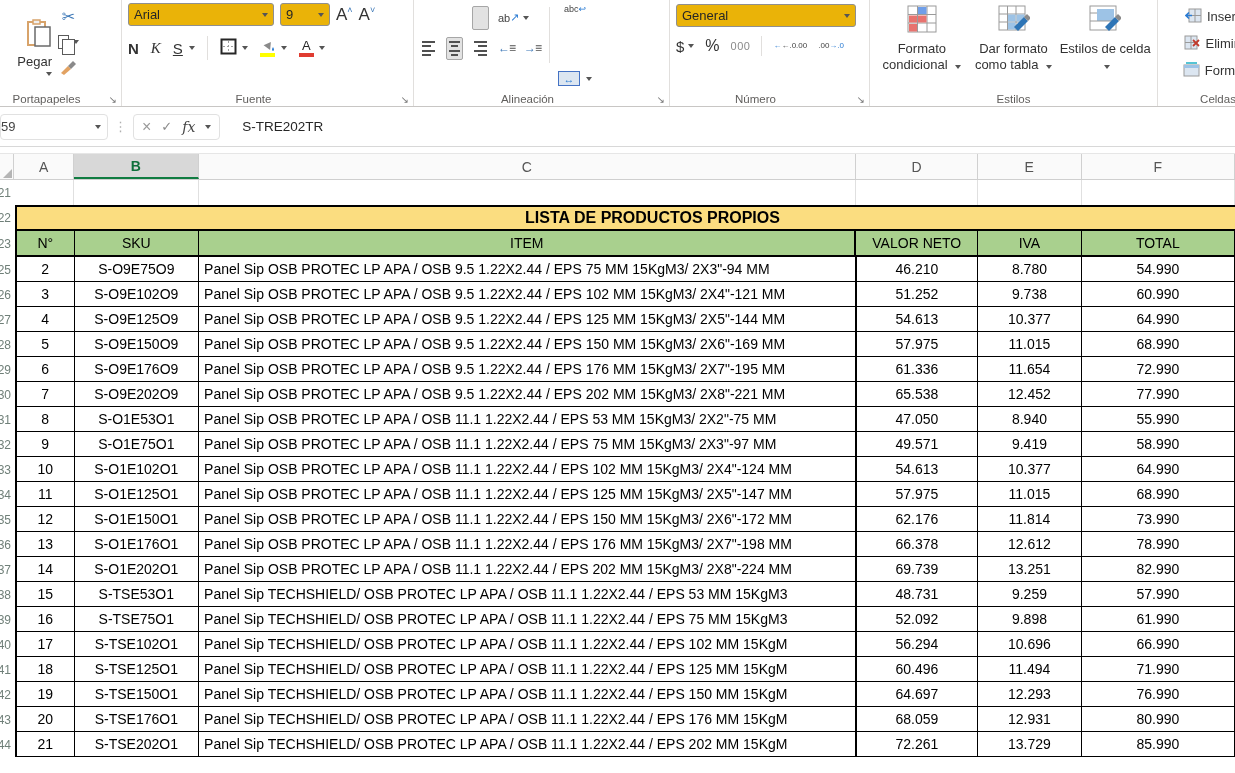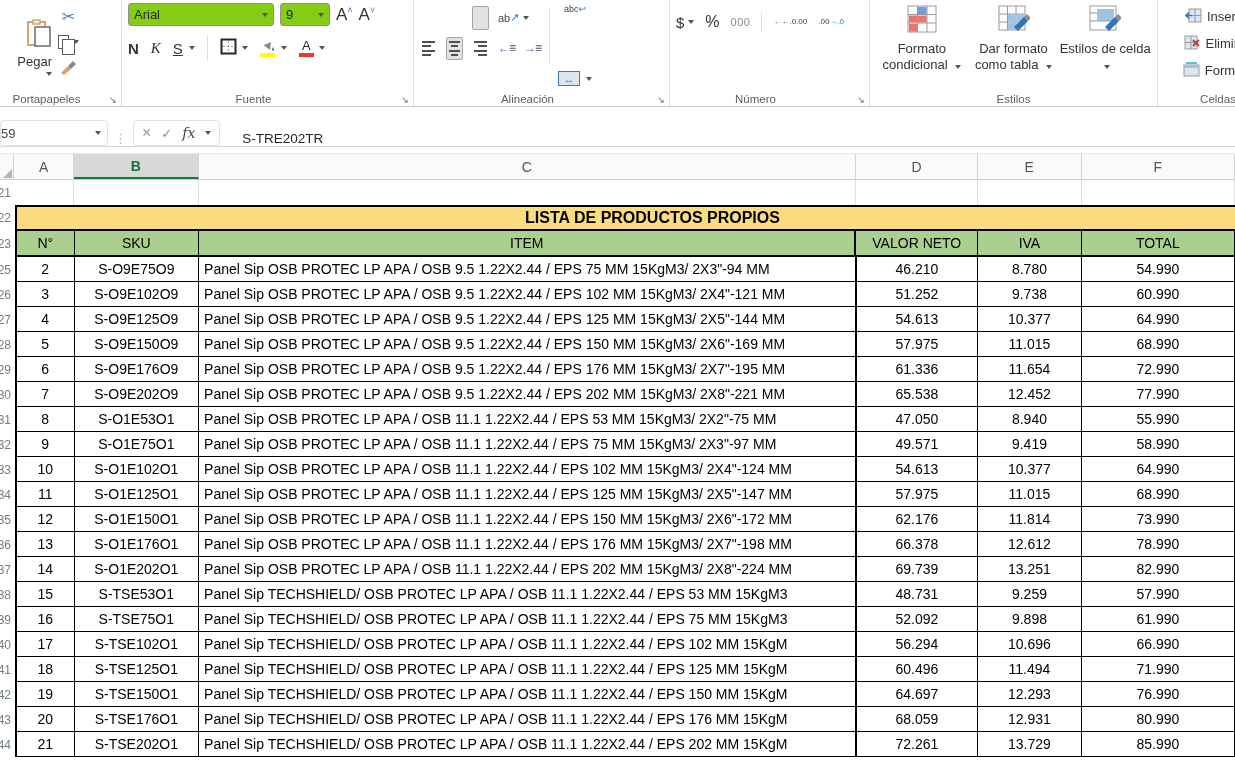--- a/index.html
+++ b/index.html
@@ -10,21 +10,21 @@
 
   
   .ribbon { height:107px; display:flex; background:#fff; border-bottom:1px solid #c8c6c4; }
   .rgroup { position:relative; border-right:1px solid #e1dfdd; padding:3px 6px 16px 6px; flex:0 0 auto; }
   .rgroup-label { position:absolute; bottom:1px; left:0; right:28px; text-align:center;
                   font-size:11.5px; color:#605e5c; white-space:nowrap; }
   .launcher { position:absolute; bottom:1px; right:4px; font-size:10px; color:#7a7a7a; cursor:pointer; }
   .cv { width:0; height:0; border-left:3.5px solid transparent; border-right:3.5px solid transparent;
         border-top:4px solid #555; display:inline-block; }
   .btn { display:inline-flex; align-items:center; justify-content:center; border-radius:3px; cursor:pointer; }
-  .combo { height:23px; border:1px solid #8f8f8f; border-radius:3px; background:#84cc16;
+  .combo { height:23px; border:1px solid #8f8f8f; border-radius:3px; background:#eab308;
            display:flex; align-items:center; padding:0 5px; font-size:13px; gap:4px; }
   .combo .cv { margin-left:auto; }
 
   
   .g-clip { width:122px; display:flex; gap:6px; }
   .paste-big { width:46px; display:flex; flex-direction:column; align-items:flex-end; padding-top:2px; }
   .paste-big .plabel { font-size:13px; color:#333; margin-top:3px; }
   .paste-big .cv { margin-top:3px; }
   .clip-col { display:flex; flex-direction:column; gap:4px; padding-top:2px; }
   .smallico { height:22px; display:flex; align-items:center; gap:4px; font-size:15px; }
@@ -82,21 +82,21 @@
   .g-styles { width:288px; display:flex; justify-content:space-around; }
   .bigbtn { display:flex; flex-direction:column; align-items:center; width:94px; padding-top:2px; cursor:pointer; }
   .bigbtn .blabel { font-size:13px; color:#333; text-align:center; line-height:1.25; margin-top:4px; }
   .bigbtn .cv { margin-left:4px; }
 
   
   .g-cells { width:120px; border-right:none; }
   .cellrow { display:flex; align-items:center; gap:5px; height:27px; font-size:13px; color:#333; cursor:pointer; }
 
   
-  .fbar { height:40px; display:flex; align-items:flex-end; border-bottom:1px solid #d8d8d8; background:#fff; }
+  .fbar { height:40px; display:flex; align-items:center; border-bottom:1px solid #d8d8d8; background:#fff; }
   .namebox { width:108px; height:26px; border:1px solid #e1e1e1; border-radius:4px;
              display:flex; align-items:center; font-size:13px; color:#444; padding-right:6px; }
   .namebox .nbtext { flex:1; overflow:hidden; }
   .dots { color:#b0b0b0; font-size:13px; margin:0 6px; }
   .fbtns { height:26px; border:1px solid #e1e1e1; border-radius:4px; display:flex; align-items:center;
            gap:10px; padding:0 8px; }
   .fx { font-family:"DejaVu Serif", serif; font-style:italic; font-size:14px; color:#444; }
   .fcancel { color:#9a9a9a; font-size:16px; } .fenter { color:#8a8a8a; font-size:13px; }
   .ftext { font-size:13.5px; color:#262626; margin-left:22px; }
 
@@ -293,20 +293,24 @@
         <span class="btn">
           <span class="mergeico">↔</span>
           <span class="cv" style="margin-left:6px"></span>
         </span>
       </div>
       <span class="rgroup-label">Alineación</span>
       <span class="launcher">↘</span>
     </div>
 
     <div class="rgroup g-num">
+      <div class="combo numcombo">
+        <span>General</span>
+        <span class="cv"></span>
+      </div>
       <div class="numrow">
         <span class="btn cur">
           <span>$</span>
           <span class="cv" style="margin-left:4px"></span>
         </span>
         <span class="btn pct">%</span>
         <span class="btn th000">000</span>
         <span class="vsep" style="height:20px"></span>
         <span class="btn dec">
           <span><span class="a">←</span><span>←.0</span></span>

